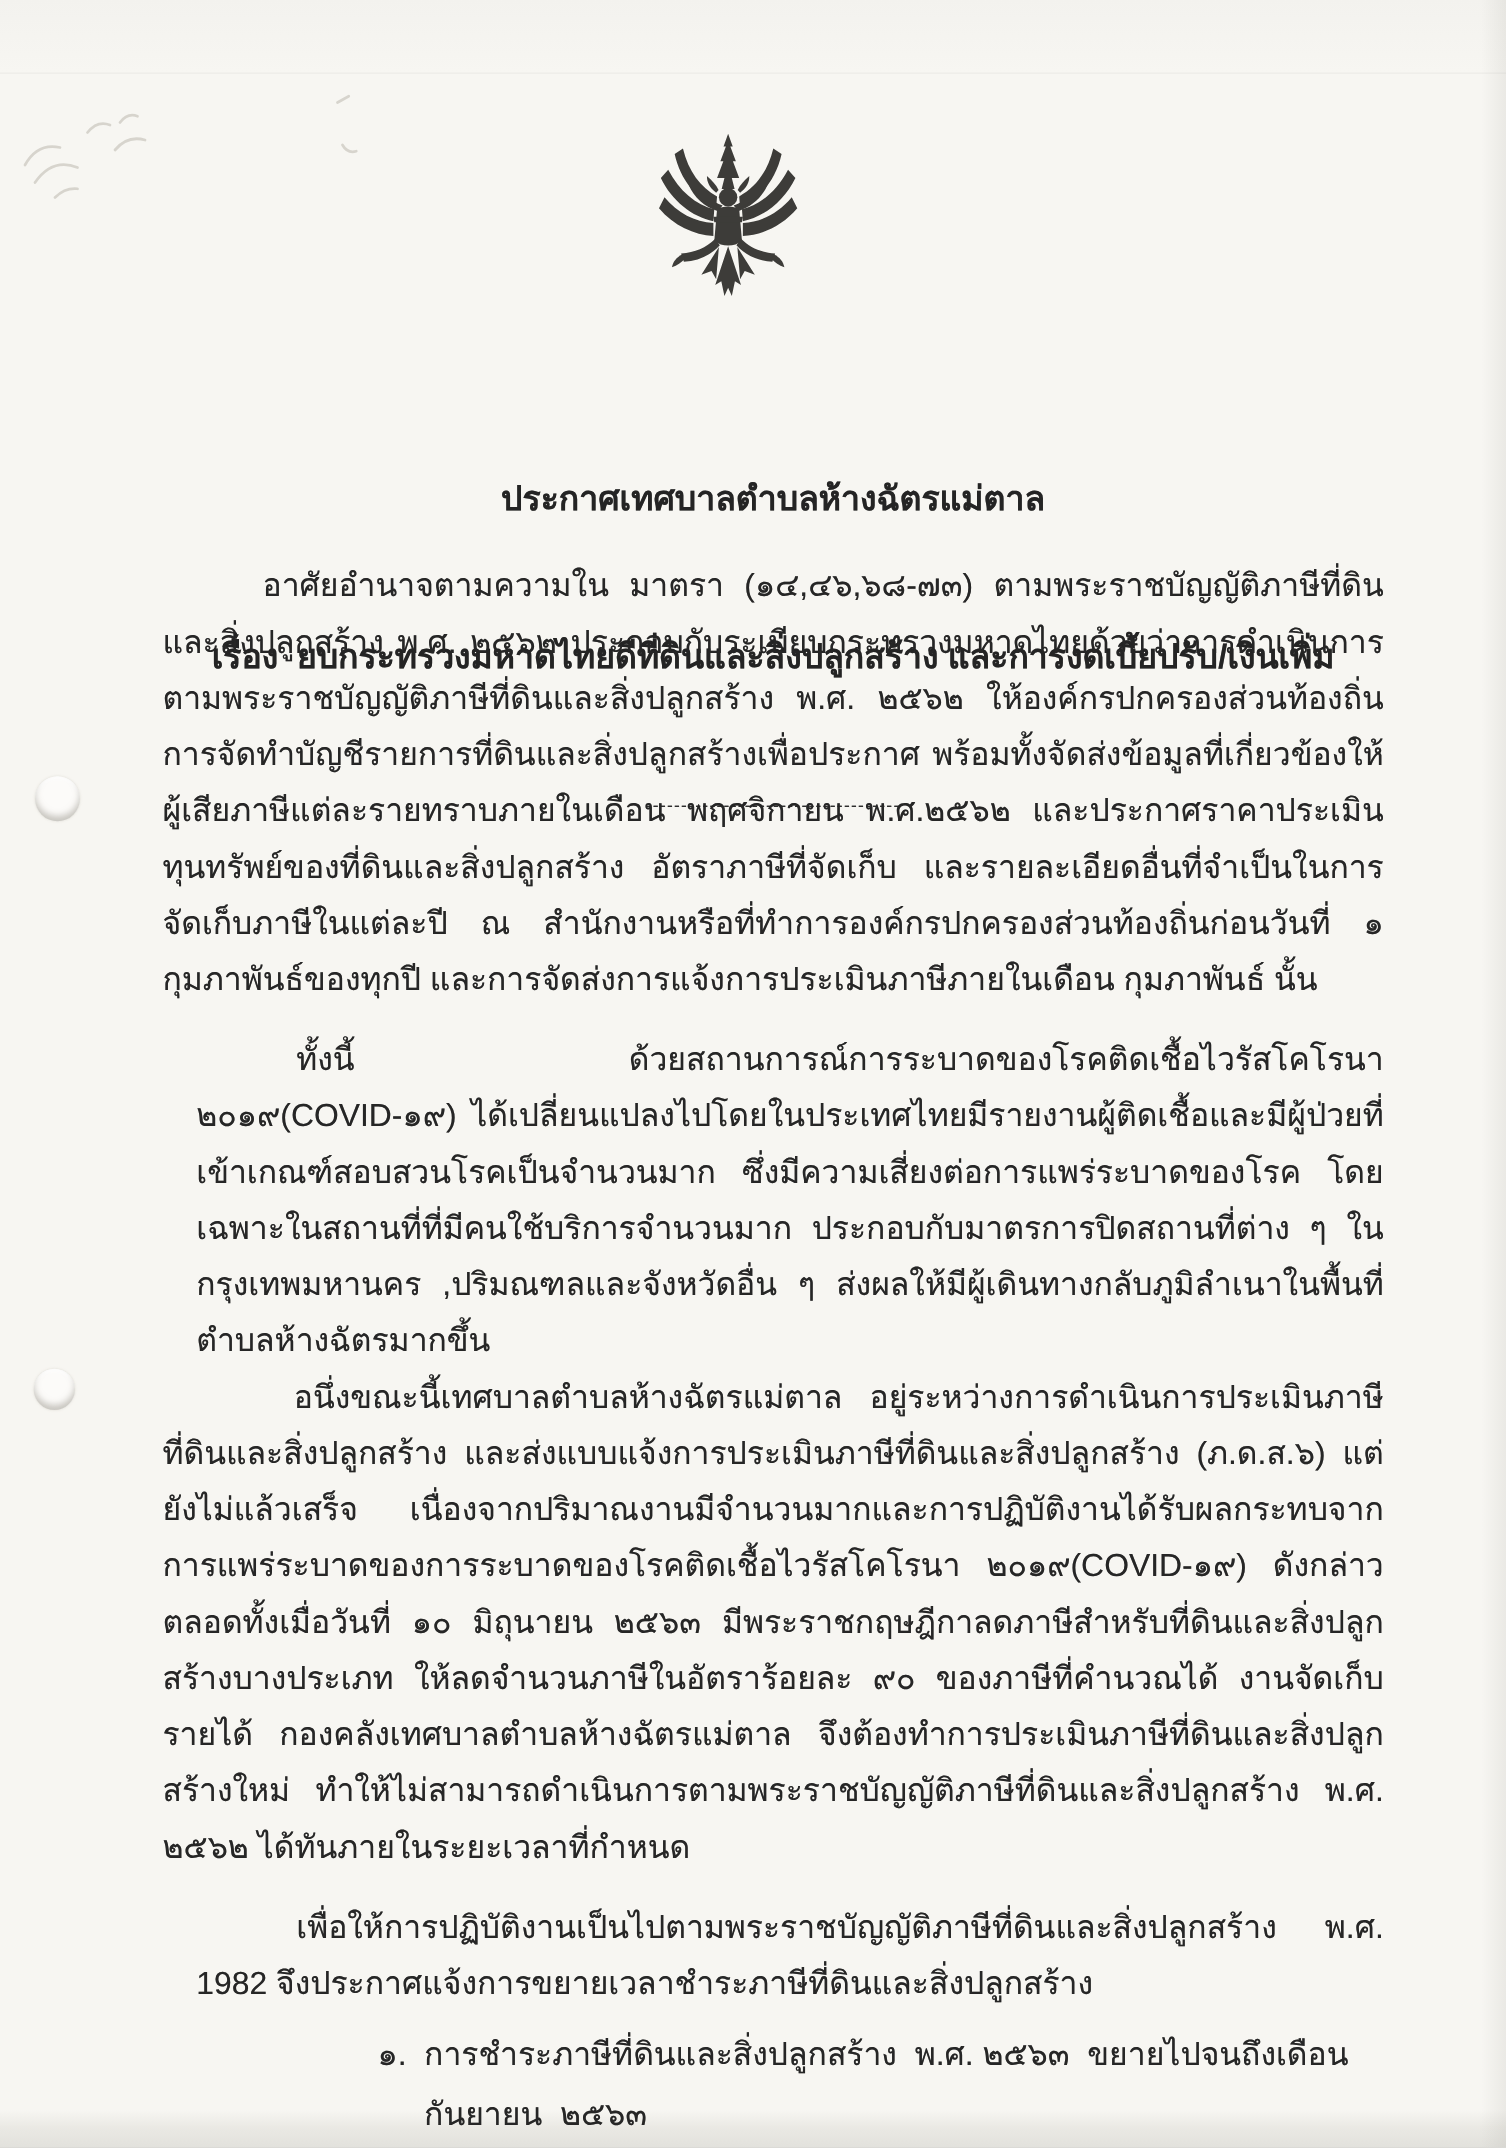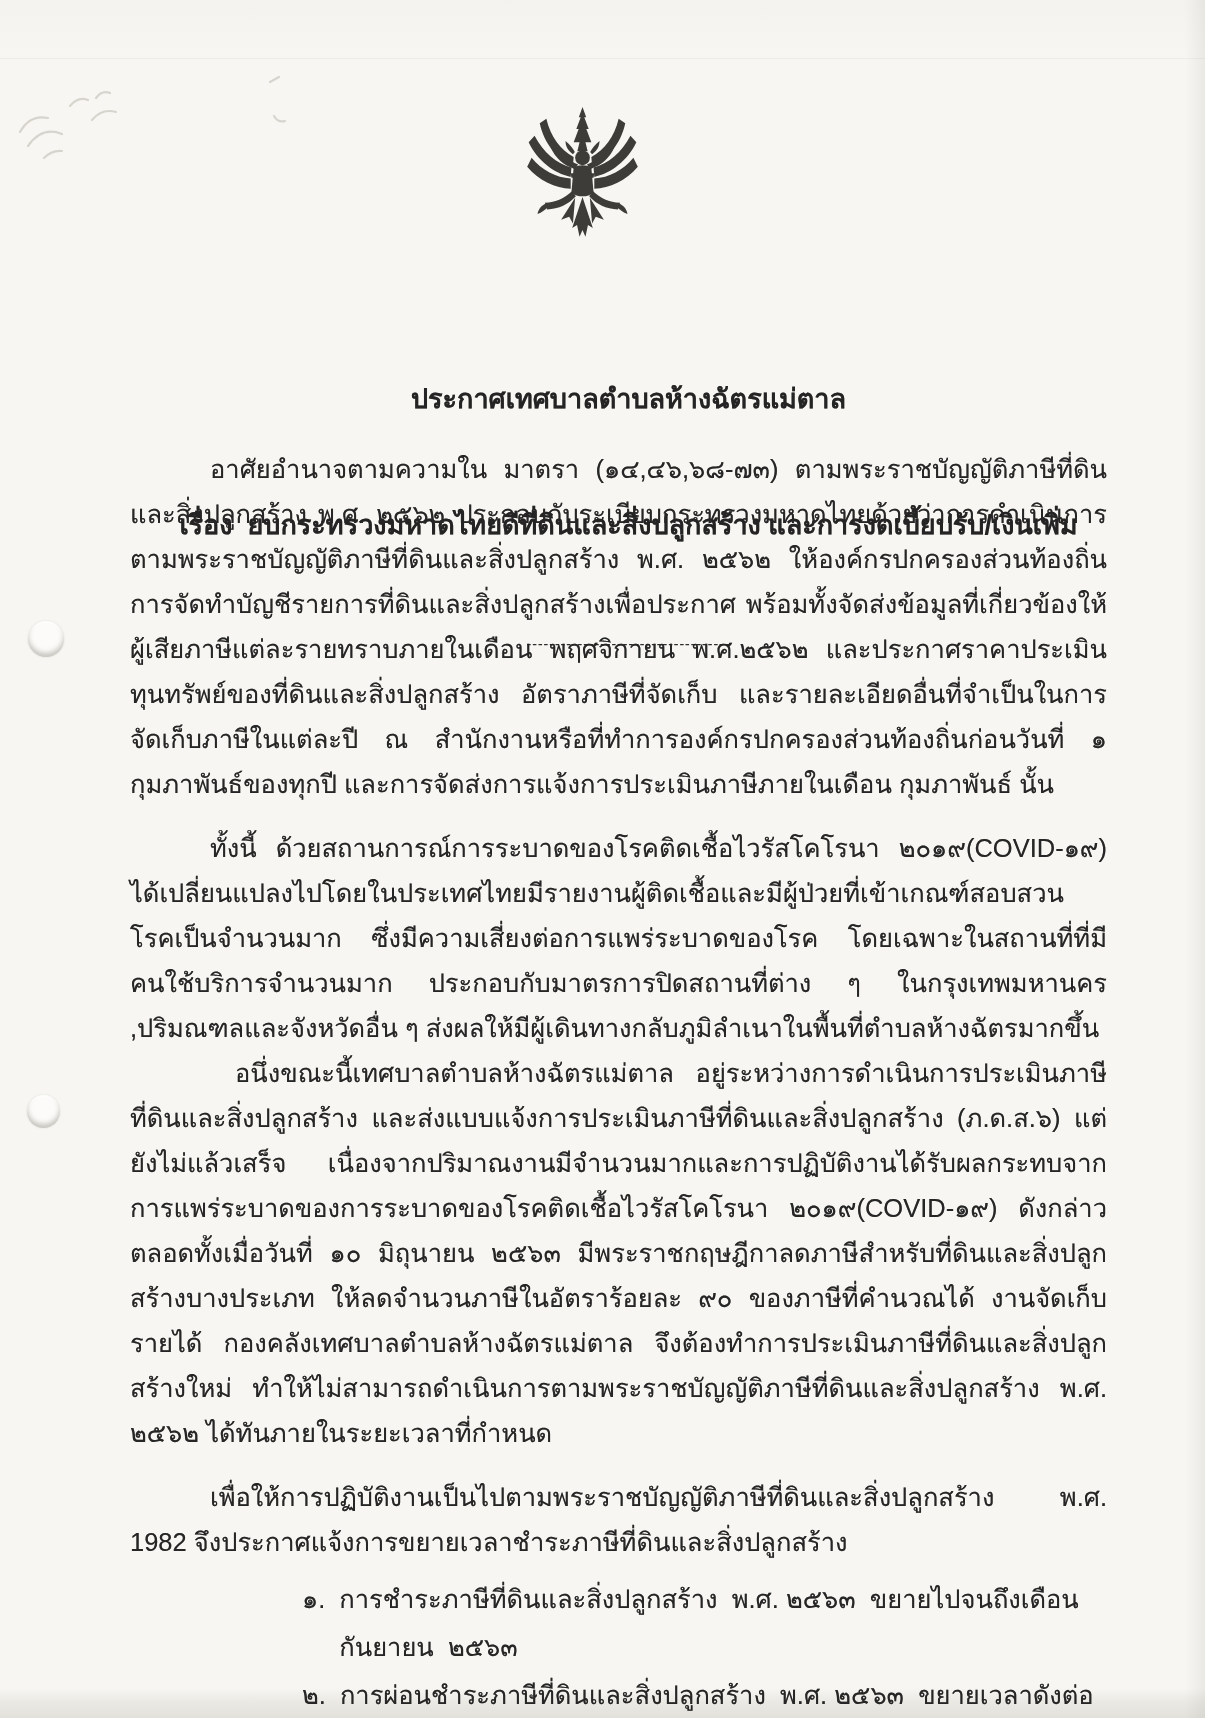--- a/index.html
+++ b/index.html
@@ -23,35 +23,35 @@
   .hole{ position:absolute; border-radius:50%; background:#fcfbf9;
     box-shadow: inset 0 -4px 5px rgba(150,146,136,.50),
                 inset 0 2px 3px rgba(255,255,255,.95),
                 0 0 2px rgba(190,186,176,.45); }
   .hole-1{ left:28px; top:621px; width:36px; height:36px; }
   .hole-2{ left:27px; top:1095px; width:33px; height:33px; }
 
   .emblem{ position:absolute; left:494px; top:103px; width:177px; height:179px; }
 
   .title-block{
-    position:absolute; top:294px; left:140px; width:977px;
+    position:absolute; top:294px; left:130px; width:977px;
     text-align:center; font-weight:bold; font-size:27px; line-height:42px;
     white-space:pre-wrap; color:#242424;
     text-shadow:0 0 .4px rgba(36,36,36,.55);
   }
   .divider{ font-weight:normal; font-size:14px; letter-spacing:1px;
     line-height:22px; margin-top:3px; color:#2e2e2e; }
 
   .body-text{
     position:absolute; top:447px; left:130px; width:977px;
     font-size:25.5px; line-height:45px; text-align:justify;
     text-shadow:0 0 .4px rgba(36,36,36,.5);
   }
   .para{ margin:0; text-indent:80px; }
-  .para-gap{ margin-top:19px; }
+  .para-gap{ margin-top:19px;margin-left:27px; }
   .para-mid{ text-indent:105px; }
   .closing{ }
 
   .list{ margin-top:10px; padding-left:172px; text-align:left; }
   .list-row{ display:flex; line-height:48px; white-space:pre-wrap; }
   .list-num{ flex:0 0 auto; margin-right:14px; }
 </style>
 </head>
 <body>
 

